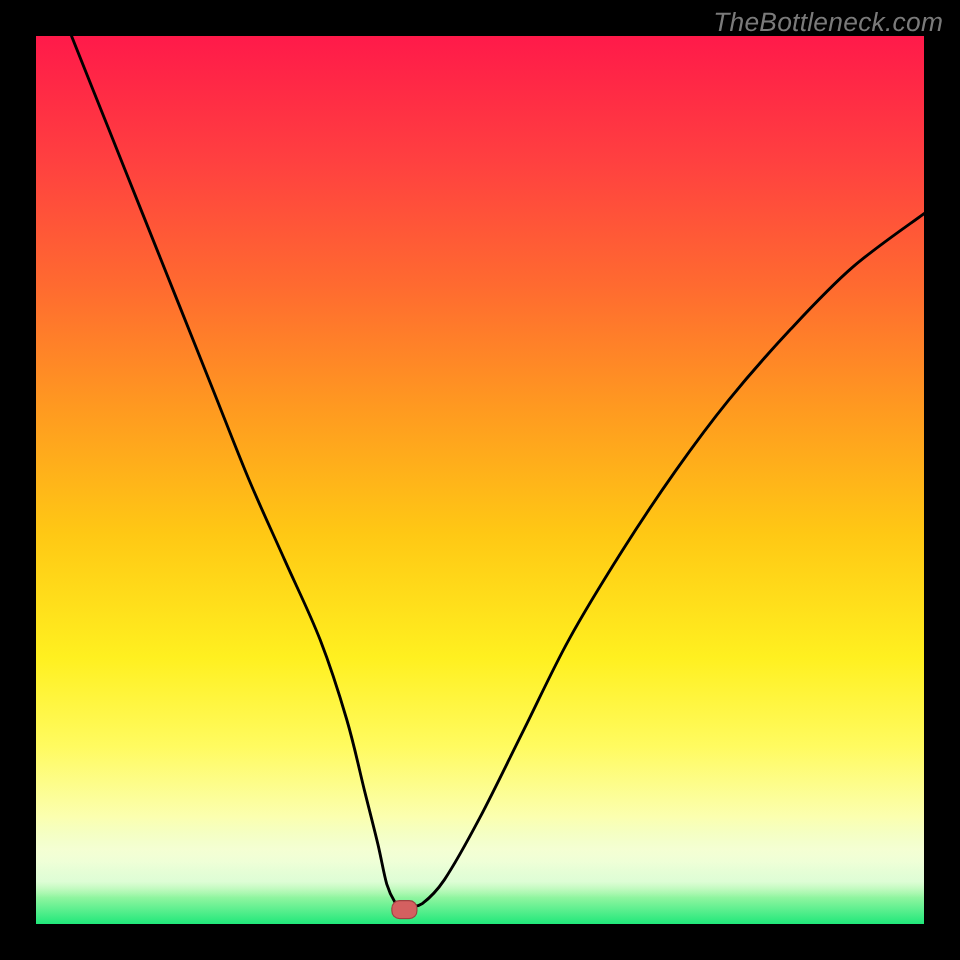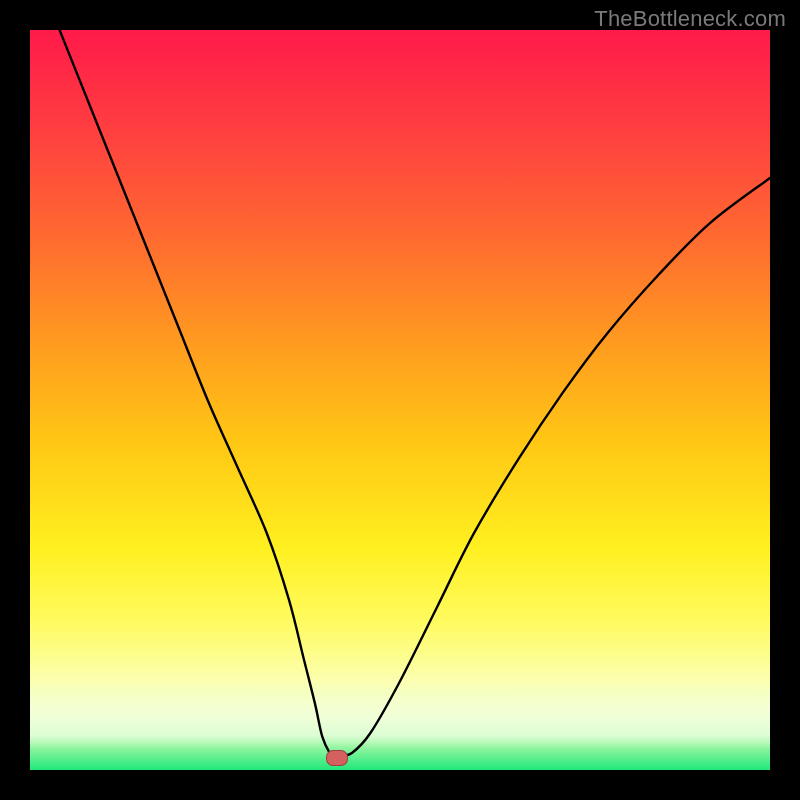--- a/index.html
+++ b/index.html
@@ -76,20 +76,21 @@
     transform: translate(-50%, -50%);
   }
   .watermark {
     position: absolute;
     top: 6px;
     right: 14px;
     color: #7a7a7a;
     font-size: 22px;
     letter-spacing: 0.2px;
     user-select: none;
+    font-style: italic;
   }
 </style>
 </head>
 <body>
 
 <div class="frame">
 
   <div class="watermark">TheBottleneck.com</div>
 
   <div class="plot-area">

